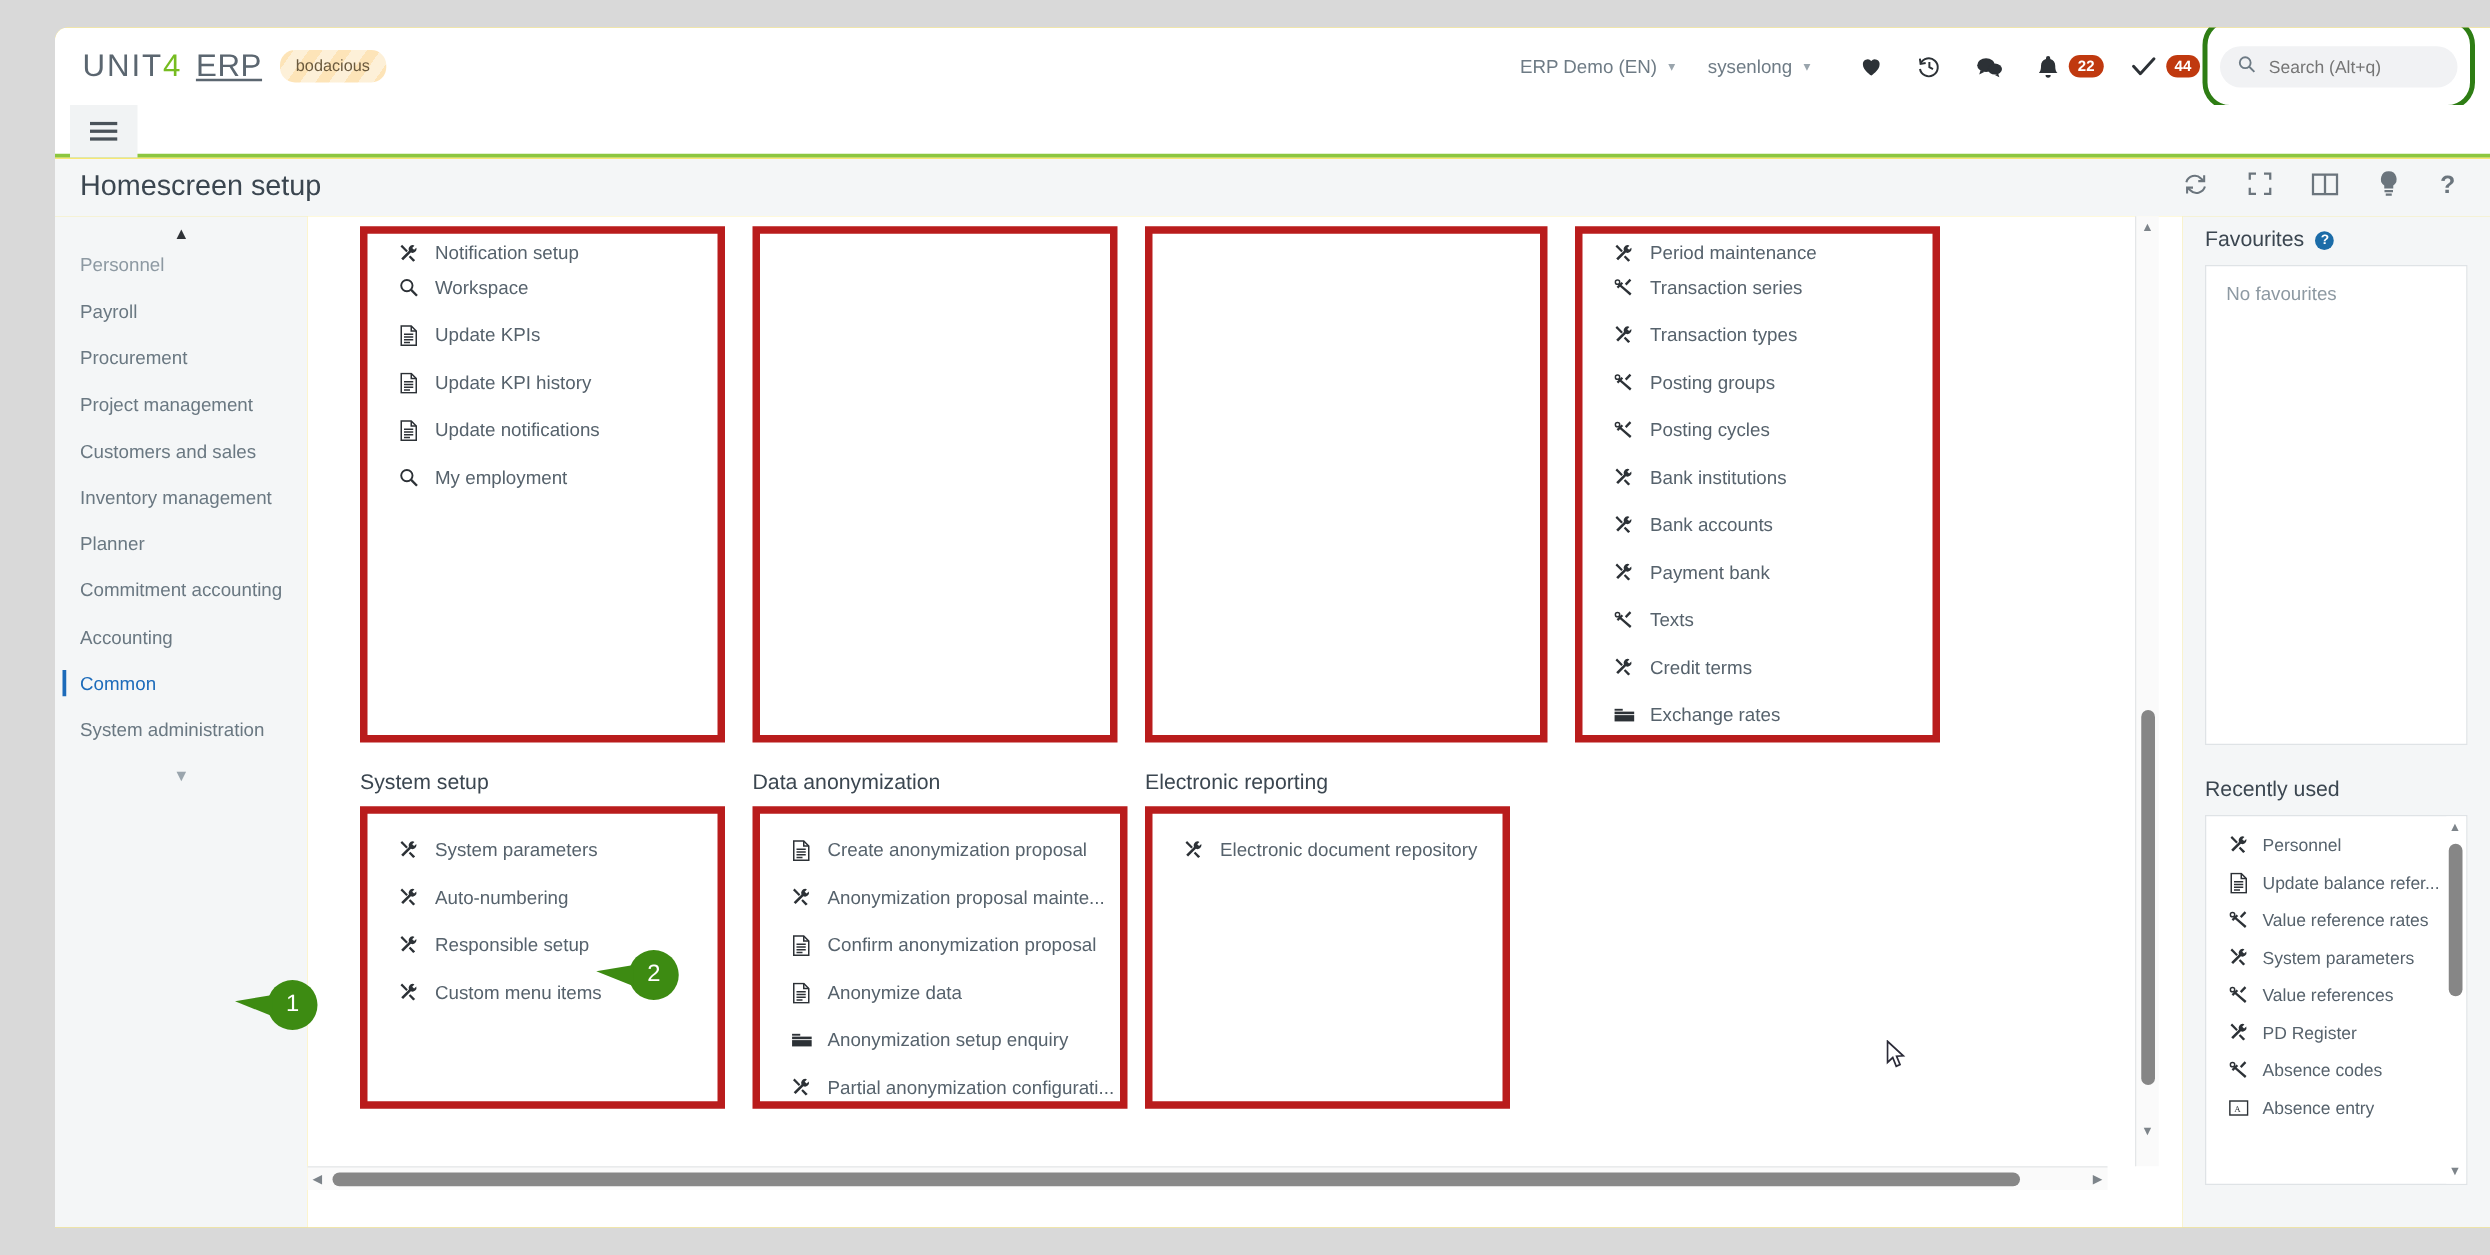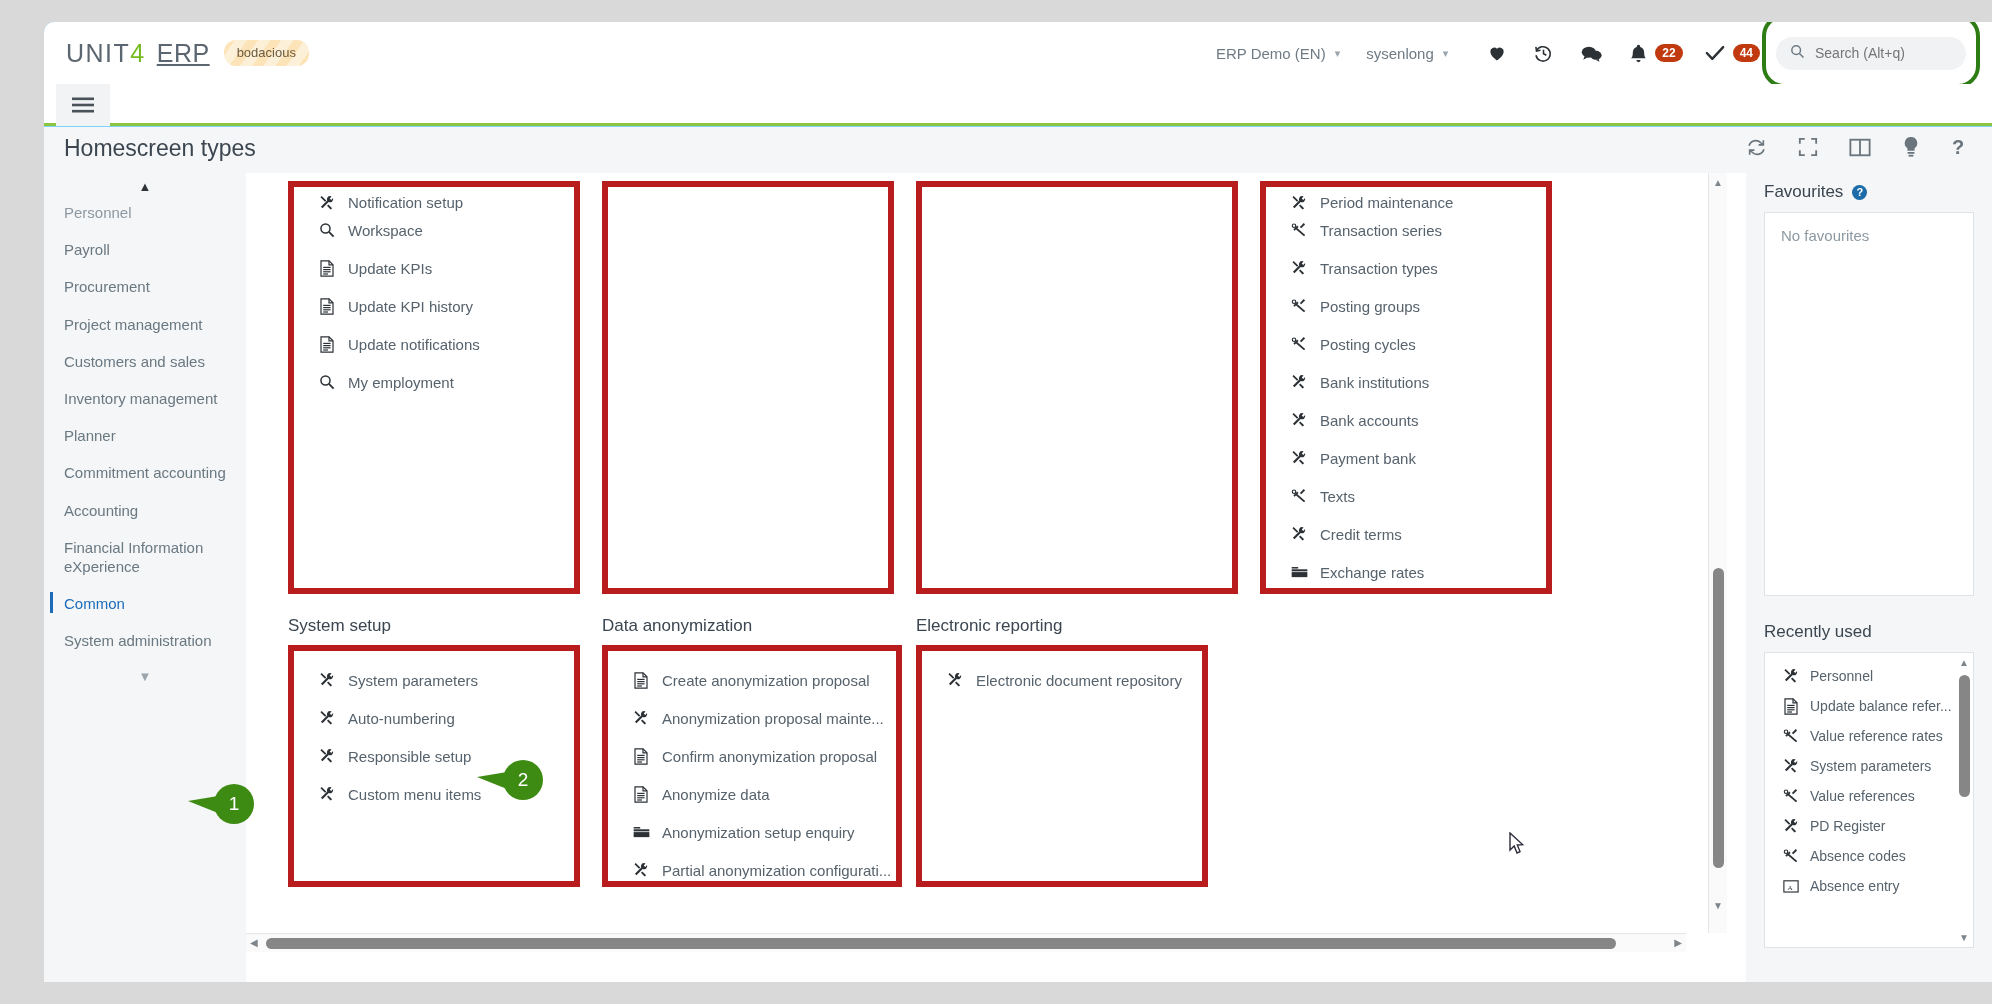--- a/index.html
+++ b/index.html
@@ -7,21 +7,21 @@
   body {
     width:1992px; height:1004px;
     background:#d9d9d9;
     font-family:"Liberation Sans", sans-serif;
     overflow:hidden;
     position:relative;
   }
   
   #app-window{
     position:absolute; left:44px; top:22px; width:1948px; height:960px;
-    background:#7dd3fc; overflow:hidden;
+    background:#fde047; overflow:hidden;
     border-top-left-radius:10px;
   }
   
   #top-header{
     position:absolute; left:0; top:0; width:1948px; height:62px;
     background:#ffffff; display:flex; align-items:center;
   }
   .brand{ display:flex; align-items:center; margin-left:22px; }
   .brand-unit4{
     font-size:25px; letter-spacing:1.5px; color:#5b6670; font-weight:400;
@@ -254,21 +254,21 @@
     <div id="hamburger">
       <svg width="22" height="16" viewBox="0 0 22 16" fill="#4a5259">
         <rect x="0" y="0.5" width="22" height="2.6"></rect>
           <rect x="0" y="6.7" width="22" height="2.6"></rect>
           <rect x="0" y="12.9" width="22" height="2.6"></rect>
       </svg>
     </div>
   </div>
 
   <div id="title-row">
-    <div id="page-title">Homescreen types</div>
+    <div id="page-title">Homescreen setup</div>
     <div id="title-tools">
       <span class="tool-icon">
         <svg width="21" height="21" viewBox="0 0 24 24" fill="none" stroke="#6b757d" stroke-width="1.9">
           <path d="M3.5 10a8 8 0 0 1 13.4-3.4l2.4 2.2"></path>
             <polyline points="19.8,3.6 19.8,9 14.4,9"></polyline>
           <path d="M20.5 14a8 8 0 0 1-13.4 3.4L4.7 15.2"></path>
             <polyline points="4.2,20.4 4.2,15 9.6,15"></polyline>
         </svg>
       </span>
       <span class="tool-icon">
@@ -305,21 +305,20 @@
     <div id="sidebar-items">
         <div class="side-item muted"><span>Personnel</span></div>
         <div class="side-item"><span>Payroll</span></div>
         <div class="side-item"><span>Procurement</span></div>
         <div class="side-item"><span>Project management</span></div>
         <div class="side-item"><span>Customers and sales</span></div>
         <div class="side-item"><span>Inventory management</span></div>
         <div class="side-item"><span>Planner</span></div>
         <div class="side-item"><span>Commitment accounting</span></div>
         <div class="side-item"><span>Accounting</span></div>
-        <div class="side-item"><span>Financial Information eXperience</span></div>
         <div class="side-item active"><span>Common</span></div>
         <div class="side-item"><span>System administration</span></div>
       </div>
     <div class="side-down">▼</div>
   </div>
 
   <div id="content">
     <div id="content-inner">
       <div class="col-wrap" id="top-columns" style="left:0px; top:8px;">
           <div class="mcard" style="width: 292px; height: 413px; overflow: hidden; padding-top: 0px;">

